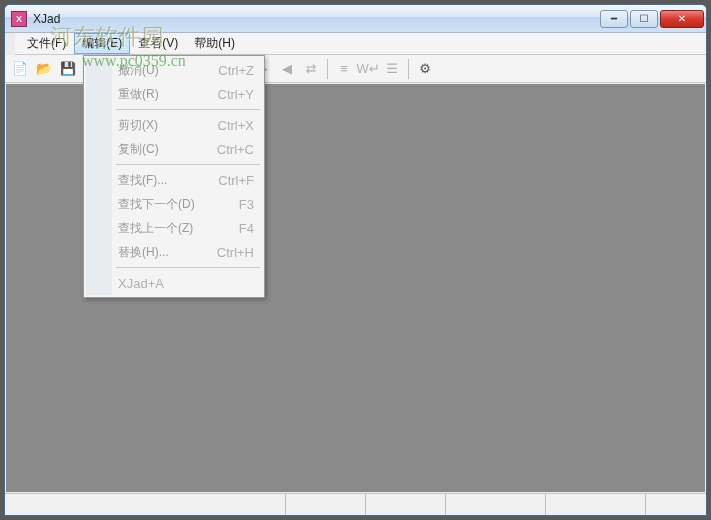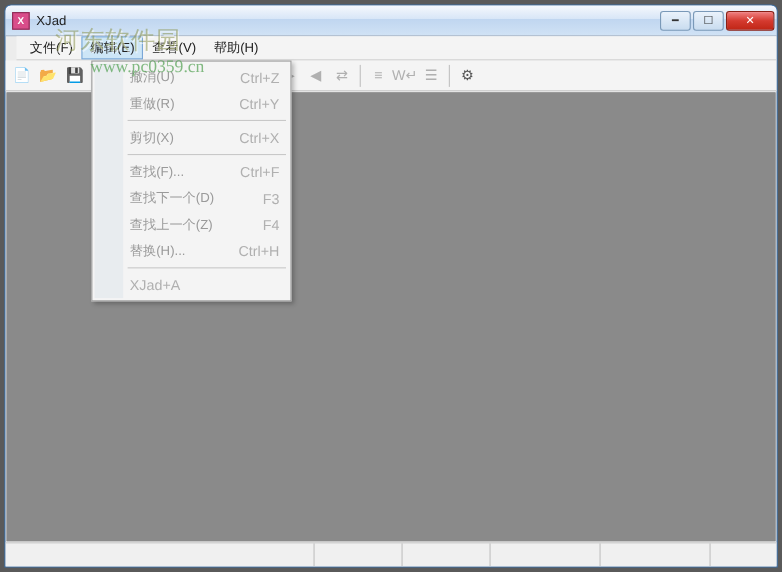--- a/index.html
+++ b/index.html
@@ -193,20 +193,24 @@
       <span class="label">重做(R)</span>
       <span class="shortcut">Ctrl+Y</span>
     </div>
 
     <div class="dd-sep"></div>
 
     <div class="dd-item disabled">
       <span class="label">剪切(X)</span>
       <span class="shortcut">Ctrl+X</span>
     </div>
+    <div class="dd-item disabled">
+      <span class="label">复制(C)</span>
+      <span class="shortcut">Ctrl+C</span>
+    </div>
 
     <div class="dd-sep"></div>
 
     <div class="dd-item disabled">
       <span class="label">查找(F)...</span>
       <span class="shortcut">Ctrl+F</span>
     </div>
     <div class="dd-item disabled">
       <span class="label">查找下一个(D)</span>
       <span class="shortcut">F3</span>

